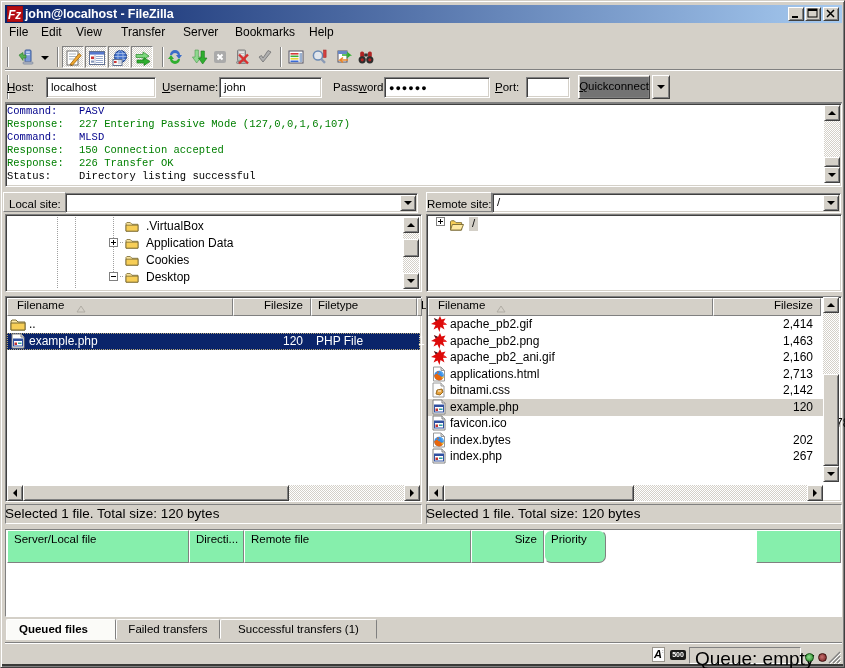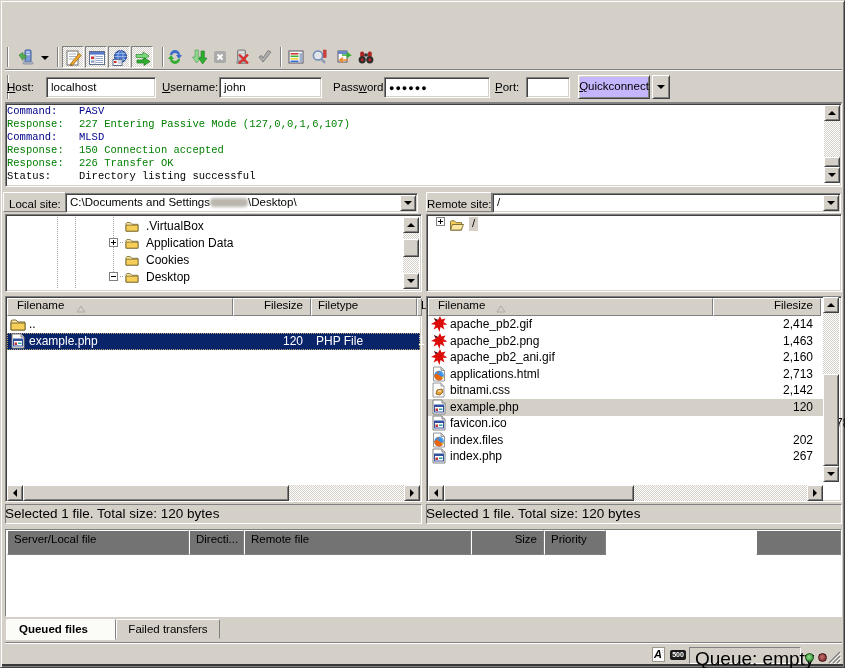--- a/index.html
+++ b/index.html
@@ -78,21 +78,21 @@
   background-image:linear-gradient(90deg,#a0a0a0 1px, transparent 1px); background-size:2px 1px; }
 .pm { position:absolute; width:9px; height:9px; background:#fff; border:1px solid #808080; top:3px; }
 #blur { display:inline-block; width:38px; height:9px; background:#bab6ae; border-radius:4px; filter:blur(1.5px); vertical-align:middle; }
 
 .hdr { position:absolute; top:2px; height:18px; background:#d4d0c8;
   border:1px solid; border-color:#fff #808080 #808080 #fff; }
 .hdr span { display:inline-block; margin-top:0; }
 .row { height:17px; white-space:nowrap; font-size:12px; }
 .row .icon { position:absolute; left:3px; top:0px; width:16px; height:16px; }
 .row .fn { position:absolute; left:22px; top:1px; }
-.qhdr { position:absolute; top:0px; height:25px; background:#737373;
+.qhdr { position:absolute; top:0px; height:33px; background:#86efac;
   border:1px solid; border-color:#fff #808080 #808080 #fff; }
 .qhdr span { display:inline-block; margin-top:2px; margin-left:6px; }
 .fs { right:10px; top:1px; }
 
 .tab { position:absolute; top:0; height:20px; background:#d4d0c8; text-align:center; padding-top:3px;
   border:1px solid; border-color:#fff #808080 #d4d0c8 #fff; border-radius:2px 2px 0 0; }
 .tab.active { background:#fbfbf8; height:21px; z-index:2; border-color:#fff #808080 #fbfbf8 #fff; }
 </style>
 </head>
 <body>
@@ -131,21 +131,48 @@
         </g>
 <g id="cssf">
           <path d="M2 1 L10 1 L13 4 L13 15 L2 15 Z" fill="#fdfdfd" stroke="#9a9a9a"></path>
           <path d="M10 1 L10 4 L13 4" fill="#e8e8e8" stroke="#9a9a9a"></path>
           <path d="M6 8 L11 7 L12 10 L9 13 L5 12 Z" fill="#e8a33d" stroke="#9a6a20"></path>
           <path d="M7 9 L10 9" stroke="#fff"></path>
         </g>
 </defs>
 </svg>
 
-
+<div class="abs" id="titlebar">
+  <svg class="abs" id="fzicon" viewBox="0 0 16 16">
+        <rect x="0" y="0" width="16" height="16" fill="#b50d12"></rect>
+        <rect x="0" y="0" width="16" height="16" fill="none" stroke="#8a0a0e" stroke-width="1"></rect>
+        <text x="1" y="12.5" font-family="Liberation Sans,sans-serif" font-size="12" font-style="italic" font-weight="bold" fill="#fff">Fz</text>
+      </svg>
+  <span class="abs" id="titletext">john@localhost - FileZilla</span>
+  <div class="abs winbtn" style="left:783px;"><svg width="14" height="12" viewBox="0 0 14 12">
+          <rect x="3" y="8" width="6" height="2" fill="#000"></rect>
+        </svg></div>
+  <div class="abs winbtn" style="left:800px;"><svg width="14" height="12" viewBox="0 0 14 12">
+          <rect x="2" y="1" width="9" height="8" fill="none" stroke="#000" stroke-width="1"></rect>
+          <rect x="2" y="1" width="9" height="2" fill="#000"></rect>
+        </svg></div>
+  <div class="abs winbtn" style="left:818px;"><svg width="14" height="12" viewBox="0 0 14 12">
+          <path d="M3 2 L10 9 M10 2 L3 9" stroke="#000" stroke-width="1.5"></path>
+        </svg></div>
+</div>
+
+<div class="abs" id="menubar">
+  <span class="menuitem" style="left:4px;">File</span>
+  <span class="menuitem" style="left:36px;">Edit</span>
+  <span class="menuitem" style="left:71px;">View</span>
+  <span class="menuitem" style="left:116px;">Transfer</span>
+  <span class="menuitem" style="left:178px;">Server</span>
+  <span class="menuitem" style="left:230px;">Bookmarks</span>
+  <span class="menuitem" style="left:304px;">Help</span>
+</div>
 
 <div class="abs" id="toolbar">
   <div class="tsep" style="left:2px;"></div>
   <svg class="ticon" style="left:13px;" viewBox="0 0 16 16">
         <rect x="7" y="1" width="6" height="12" rx="1" fill="#7a9ad8" stroke="#3a5a9a"></rect>
         <rect x="8.2" y="2.5" width="3.6" height="1.2" fill="#d8e4f8"></rect>
         <rect x="8.2" y="5" width="3.6" height="1.2" fill="#d8e4f8"></rect>
         <rect x="5" y="13" width="10" height="2" rx="1" fill="#b8c0d0" stroke="#8890a0"></rect>
         <path d="M1 6 L5 3.5 L5 6 L8 6 L8 9 L5 9 L5 11.5 Z" fill="#55b055" stroke="#2a7a2a" stroke-width="0.6"></path>
       </svg>
@@ -249,21 +276,21 @@
   <span class="qclabel" style="left:157px;"><u>U</u>sername:</span>
   <div class="field" style="left:214px; width:103px;">
         <span>john</span>
       </div>
   <span class="qclabel" style="left:328px;">Pass<u>w</u>ord:</span>
   <div class="field" style="left:379px; width:106px;">
         <span style="font-size:9px; letter-spacing:1px; top:5px;">●●●●●●</span>
       </div>
   <span class="qclabel" style="left:490px;"><u>P</u>ort:</span>
   <div class="field" style="left:521px; width:44px;"></div>
-  <div class="abs raised" style="left:573px; top:4px; width:72px; height:24px; background:#c4b5fd; text-align:center; padding-top:4px;"><u>Q</u>uickconnect</div>
+  <div class="abs raised" style="left:573px; top:4px; width:72px; height:24px; background:#737373; text-align:center; padding-top:4px;"><u>Q</u>uickconnect</div>
   <div class="abs raised" style="left:647px; top:4px; width:18px; height:24px; background:#d4d0c8;">
         <div class="arrow a-down" style="left:4px; top:9px;"></div>
       </div>
 </div>
 <div class="abs" id="qc-sep"></div>
 
 <div class="abs" id="log">
   <div class="logrow c-cmd" style="top:1px;">Command:<span class="logval">PASV</span></div>
   <div class="logrow c-resp" style="top:14px;">Response:<span class="logval">227 Entering Passive Mode (127,0,0,1,6,107)</span></div>
   <div class="logrow c-cmd" style="top:27px;">Command:<span class="logval">MLSD</span></div>
@@ -277,21 +304,20 @@
   <div class="sbthumb" style="right:1px; top:53px; width:16px; height:10px;"></div>
   <div class="sbbtn" style="right:1px; top:63px;">
         <div class="arrow a-down"></div>
       </div>
 </div>
 
 <div class="abs" id="localsiterow">
   <div class="abs" style="left:2px; top:191px; width:63px; height:20px; border:1px solid; border-color:#fff #808080 #808080 #fff; background:#d4d0c8;"></div>
   <span class="abs" style="left:8px; top:197px;">Local site:</span>
   <div class="abs field" style="left:64px; top:192px; width:353px; height:20px;">
-    <span style="top:2px;">C:\Documents and Settings<span id="blur"></span>\Desktop\</span>
     <div class="abs" style="right:1px; top:1px; width:16px; height:16px; background:#d4d0c8; border:1px solid; border-color:#fff #404040 #404040 #fff; box-shadow:inset 1px 1px 0 #d4d0c8, inset -1px -1px 0 #808080;">
           <div class="arrow a-down"></div>
         </div>
   </div>
 </div>
 
 <div class="abs" id="remotesiterow">
   <div class="abs" style="left:425px; top:191px; width:66px; height:20px; border:1px solid; border-color:#fff #808080 #808080 #fff; background:#d4d0c8;"></div>
   <span class="abs" style="left:426px; top:197px;">Remote site:</span>
   <div class="abs field" style="left:491px; top:192px; width:349px; height:20px;">
@@ -462,21 +488,21 @@
           <svg class="icon" viewBox="0 0 16 16">
             <use href="#phpf"></use>
           </svg>
           <span class="fn">favicon.ico</span>
           <span class="abs fs">7,782</span>
         </div>
     <div class="abs row" style="left:0; top:116px; width:395px;">
           <svg class="icon" viewBox="0 0 16 16">
             <use href="#ffox"></use>
           </svg>
-          <span class="fn">index.files</span>
+          <span class="fn">index.bytes</span>
           <span class="abs fs">202</span>
         </div>
     <div class="abs row" style="left:0; top:132px; width:395px;">
           <svg class="icon" viewBox="0 0 16 16">
             <use href="#phpf"></use>
           </svg>
           <span class="fn">index.php</span>
           <span class="abs fs">267</span>
         </div>
   </div>
@@ -504,27 +530,28 @@
   <div class="abs" style="left:0px; top:208px; width:416px; height:20px; border:1px solid; border-color:#808080 #fff #fff #808080;">
         <span class="abs" style="left:-1px; top:1px; font-size:13.5px;">Selected 1 file. Total size: 120 bytes</span>
       </div>
 </div>
 
 <div class="abs sunkenlite" id="queue" style="left:4px; top:528px; width:837px; height:88px; background:#fff;">
   <div class="qhdr" style="left:1px; width:182px;"><span>Server/Local file</span></div>
   <div class="qhdr" style="left:183px; width:55px;"><span>Directi...</span></div>
   <div class="qhdr" style="left:238px; width:227px;"><span>Remote file</span></div>
   <div class="qhdr" style="left:465px; width:73px; text-align:right;"><span style="margin-right:6px;">Size</span></div>
-  <div class="qhdr" style="left:538px; width:62px;"><span>Priority</span></div>
+  <div class="qhdr" style="left:538px; width:62px;border-radius:7px;"><span>Priority</span></div>
   <div class="qhdr" style="left:750px; width:85px;"><span></span></div>
 </div>
 
 <div class="abs" id="tabs" style="left:4px; top:618px; width:837px; height:21px;">
   <div class="tab active" style="left:1px; width:110px; text-align:left; padding-left:12px;"><b>Queued files</b></div>
   <div class="tab" style="left:111px; width:104px;">Failed transfers</div>
+  <div class="tab" style="left:215px; width:157px;">Successful transfers (1)</div>
 </div>
 
 <div class="abs" id="statusbar" style="left:4px; top:641px; width:837px; height:23px; border-top:1px solid #808080; box-shadow:0 1px 0 #fff inset;">
   <div class="abs" style="left:647px; top:4px; width:13px; height:15px; background:#fdfdfd; border:1px solid #9a968e;">
         <span style="position:absolute; left:1px; top:0px; font-weight:bold; font-size:11px; font-style:italic;">A</span>
         <span style="position:absolute; left:9px; top:0px; font-size:6px;">:</span>
       </div>
   <div class="abs" style="left:665px; top:7px; width:16px; height:10px; background:#1a1a1a; border-radius:2px; color:#fff; font-size:7px; font-weight:bold; text-align:center; line-height:9px;">500</div>
   <div class="abs sunkenlite" style="left:684px; top:4px; width:112px; height:17px;">
         <span style="position:absolute; left:5px; top:0px; font-size:19px;">Queue: empty</span>

